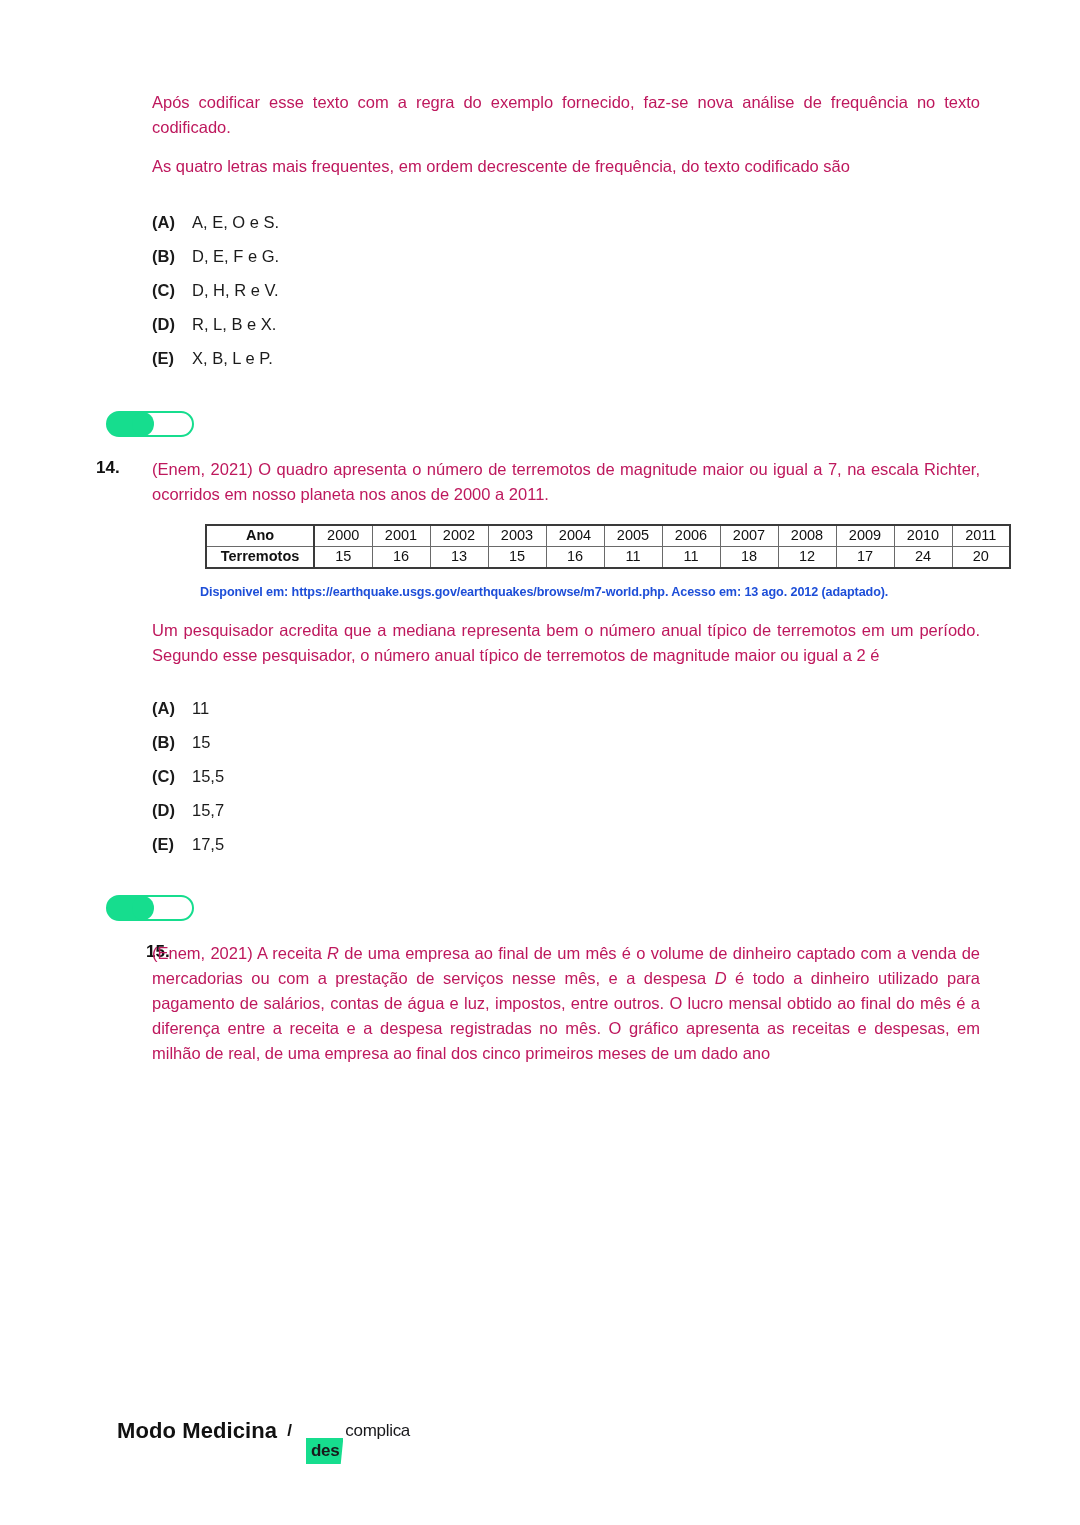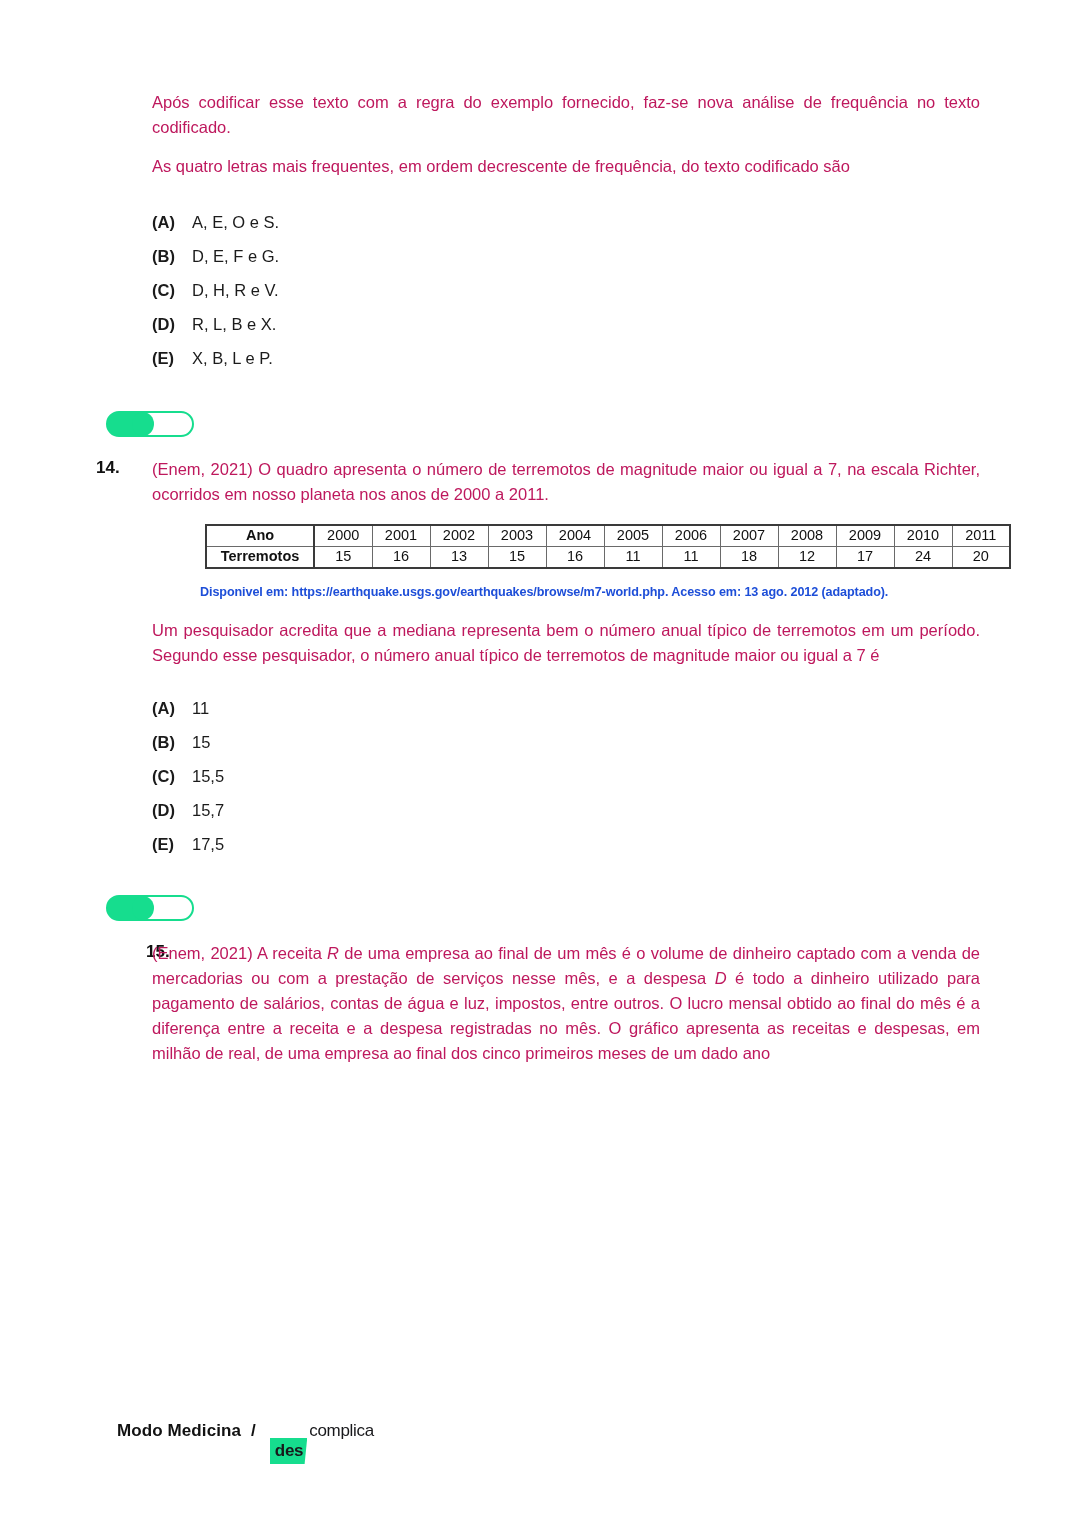--- a/index.html
+++ b/index.html
@@ -131,21 +131,21 @@
   }
 
   
   .footer {
     position: absolute;
     display: flex;
     align-items: center;
   }
   .footer-label {
     font-weight: bold;
-    font-size: 17px;
+    font-size: 22px;
     color: #111;
     letter-spacing: 0.1px;
   }
   .footer-slash {
     font-weight: bold;
     font-size: 17px;
     color: #111;
     margin: 0 14px 0 10px;
   }
   .logo {
@@ -244,21 +244,21 @@
           <td class="val">17</td>
           <td class="val">24</td>
           <td class="val">20</td>
         </tr>
       </tbody>
     </table>
   </div>
 
   <div class="citation" style="left:200px; top:585px; width:790px;">Disponivel em: https://earthquake.usgs.gov/earthquakes/browse/m7-world.php. Acesso em: 13 ago. 2012 (adaptado).</div>
 
-  <div class="para" style="left:152px; top:618px; width:828px;">Um pesquisador acredita que a mediana representa bem o número anual típico de terremotos em um período. Segundo esse pesquisador, o número anual típico de terremotos de magnitude maior ou igual a 7 é</div>
+  <div class="para" style="left:152px; top:618px; width:828px;">Um pesquisador acredita que a mediana representa bem o número anual típico de terremotos em um período. Segundo esse pesquisador, o número anual típico de terremotos de magnitude maior ou igual a 2 é</div>
 
   <div class="alt-list" style="left:152px; top:698px; width:400px;">
     <div class="alt">
       <span class="alt-letter">(A)</span>
       <span class="alt-text">11</span>
     </div>
     <div class="alt">
       <span class="alt-letter">(B)</span>
       <span class="alt-text">15</span>
     </div>

